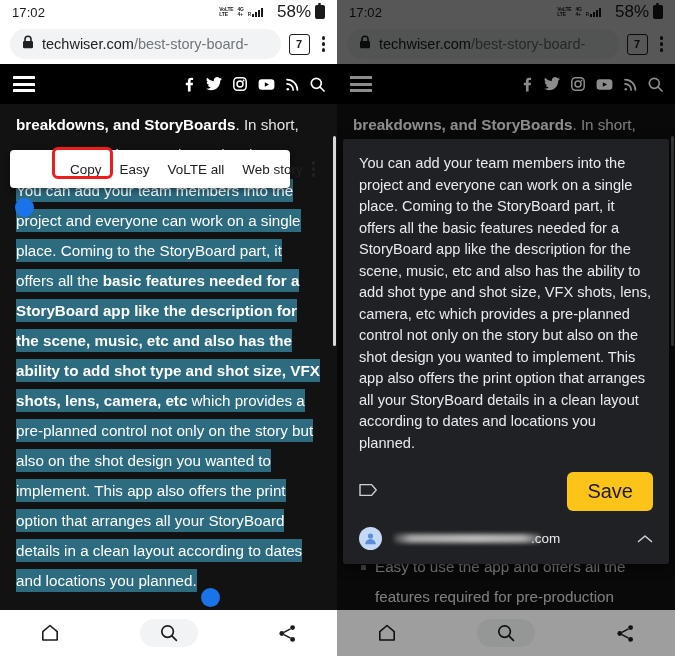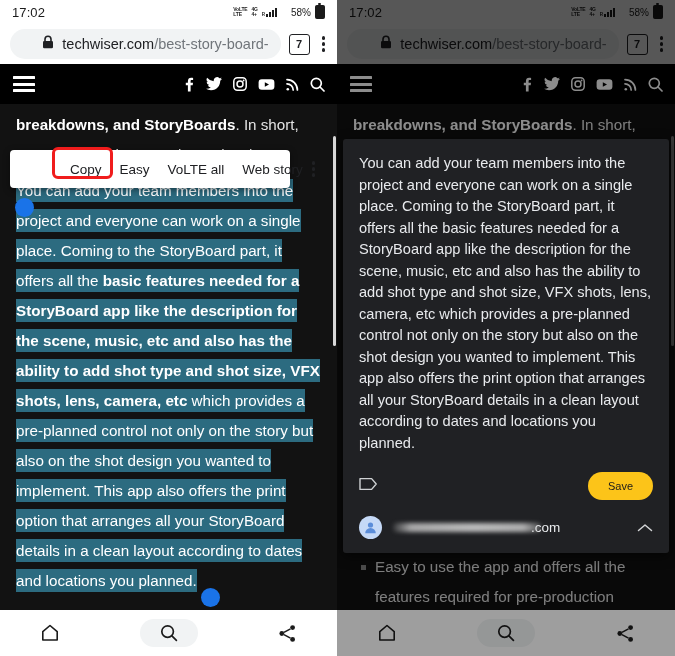--- a/index.html
+++ b/index.html
@@ -46,21 +46,21 @@
     display: flex; flex-direction: column;
     line-height: 5.5px; font-size: 5px; font-weight: 700;
     letter-spacing: -.2px; color: #1b1b1b;
   }
   .sb-bars { display: flex; align-items: flex-end; gap: 1px; height: 10px; }
   .sb-bars i { display: block; width: 2px; background: #1b1b1b; }
   .sb-bars i:nth-child(1){ height: 3px; }
   .sb-bars i:nth-child(2){ height: 5px; }
   .sb-bars i:nth-child(3){ height: 7px; }
   .sb-bars i:nth-child(4){ height: 9px; }
-  .sb-batt-txt { font-size: 10px; margin-left: 10px; text-align: right; }
+  .sb-batt-txt { font-size: 17px; margin-left: 10px; text-align: right; }
   .sb-batt {
     width: 8px; height: 12px; border: 1.4px solid #1b1b1b;
     border-radius: 1.5px; position: relative; background: #1b1b1b;
   }
   .sb-batt::before {
     content:""; position: absolute; top: -3px; left: 2px;
     width: 3px; height: 1.6px; background: #1b1b1b; border-radius: 1px;
   }
   .sb-r { font-size: 4.5px; font-weight: 700; color:#1b1b1b; line-height:5px;}
 
@@ -80,21 +80,20 @@
     flex: 1;
     height: 30px;
     background: #f1f3f4;
     border-radius: 16px;
     display: flex;
     align-items: center;
     padding: 0 12px;
     box-sizing: border-box;
     gap: 8px;
     min-width: 0;
-    justify-content: flex-end;
   }
   .lock { flex: none; }
   .url {
     font-size: 14.5px;
     color: #202124;
     white-space: nowrap;
     overflow: hidden;
     text-overflow: clip;
   }
   .url .path { color: #70757a; }
@@ -258,24 +257,24 @@
   }
   .dlg-actions {
     display: flex;
     align-items: center;
     justify-content: space-between;
     padding: 10px 16px 10px 16px;
   }
   .savebtn {
     background: #fcc419;
     color: #1b1b1b;
-    font-size: 11px;
+    font-size: 20px;
     font-weight: 400;
     border: none;
-    border-radius: 14px;
+    border-radius: 6px;
     padding: 8px 20px;
     font-family: "Liberation Sans", sans-serif;
     cursor: pointer;
   }
   .dlg-account {
     display: flex;
     align-items: center;
     gap: 11px;
     padding: 6px 16px 14px 16px;
   }

